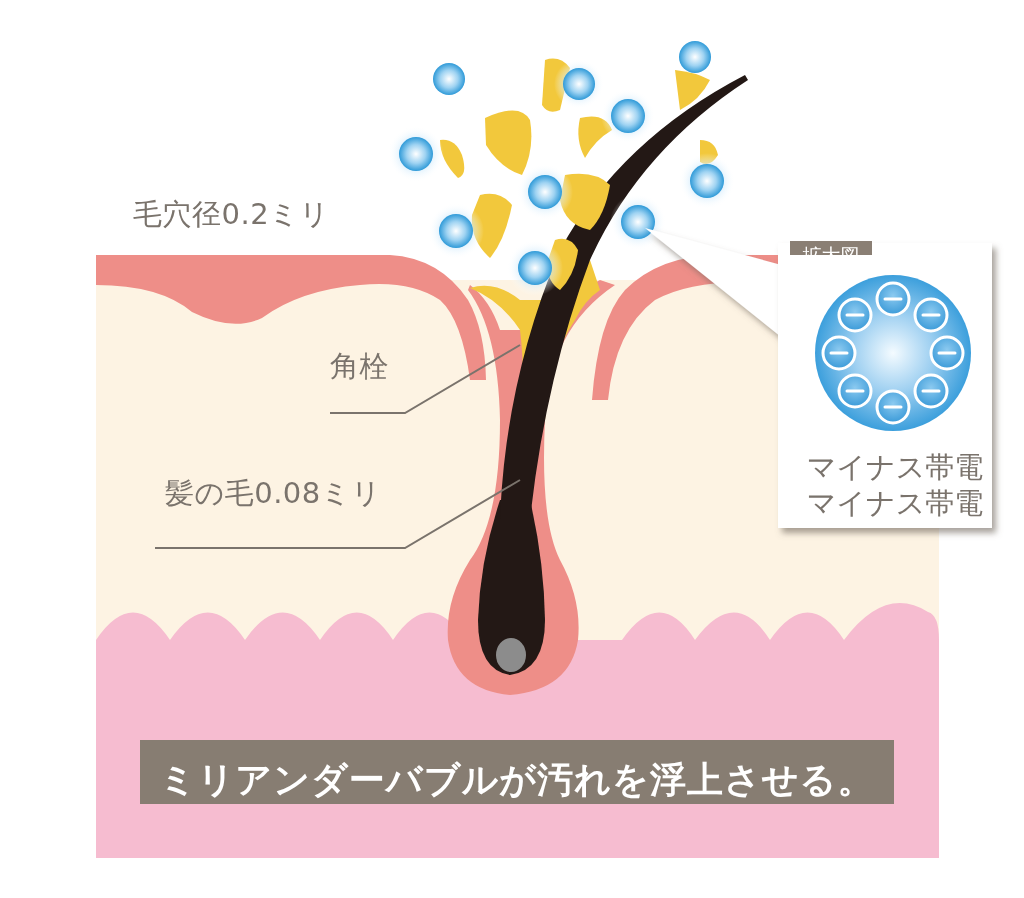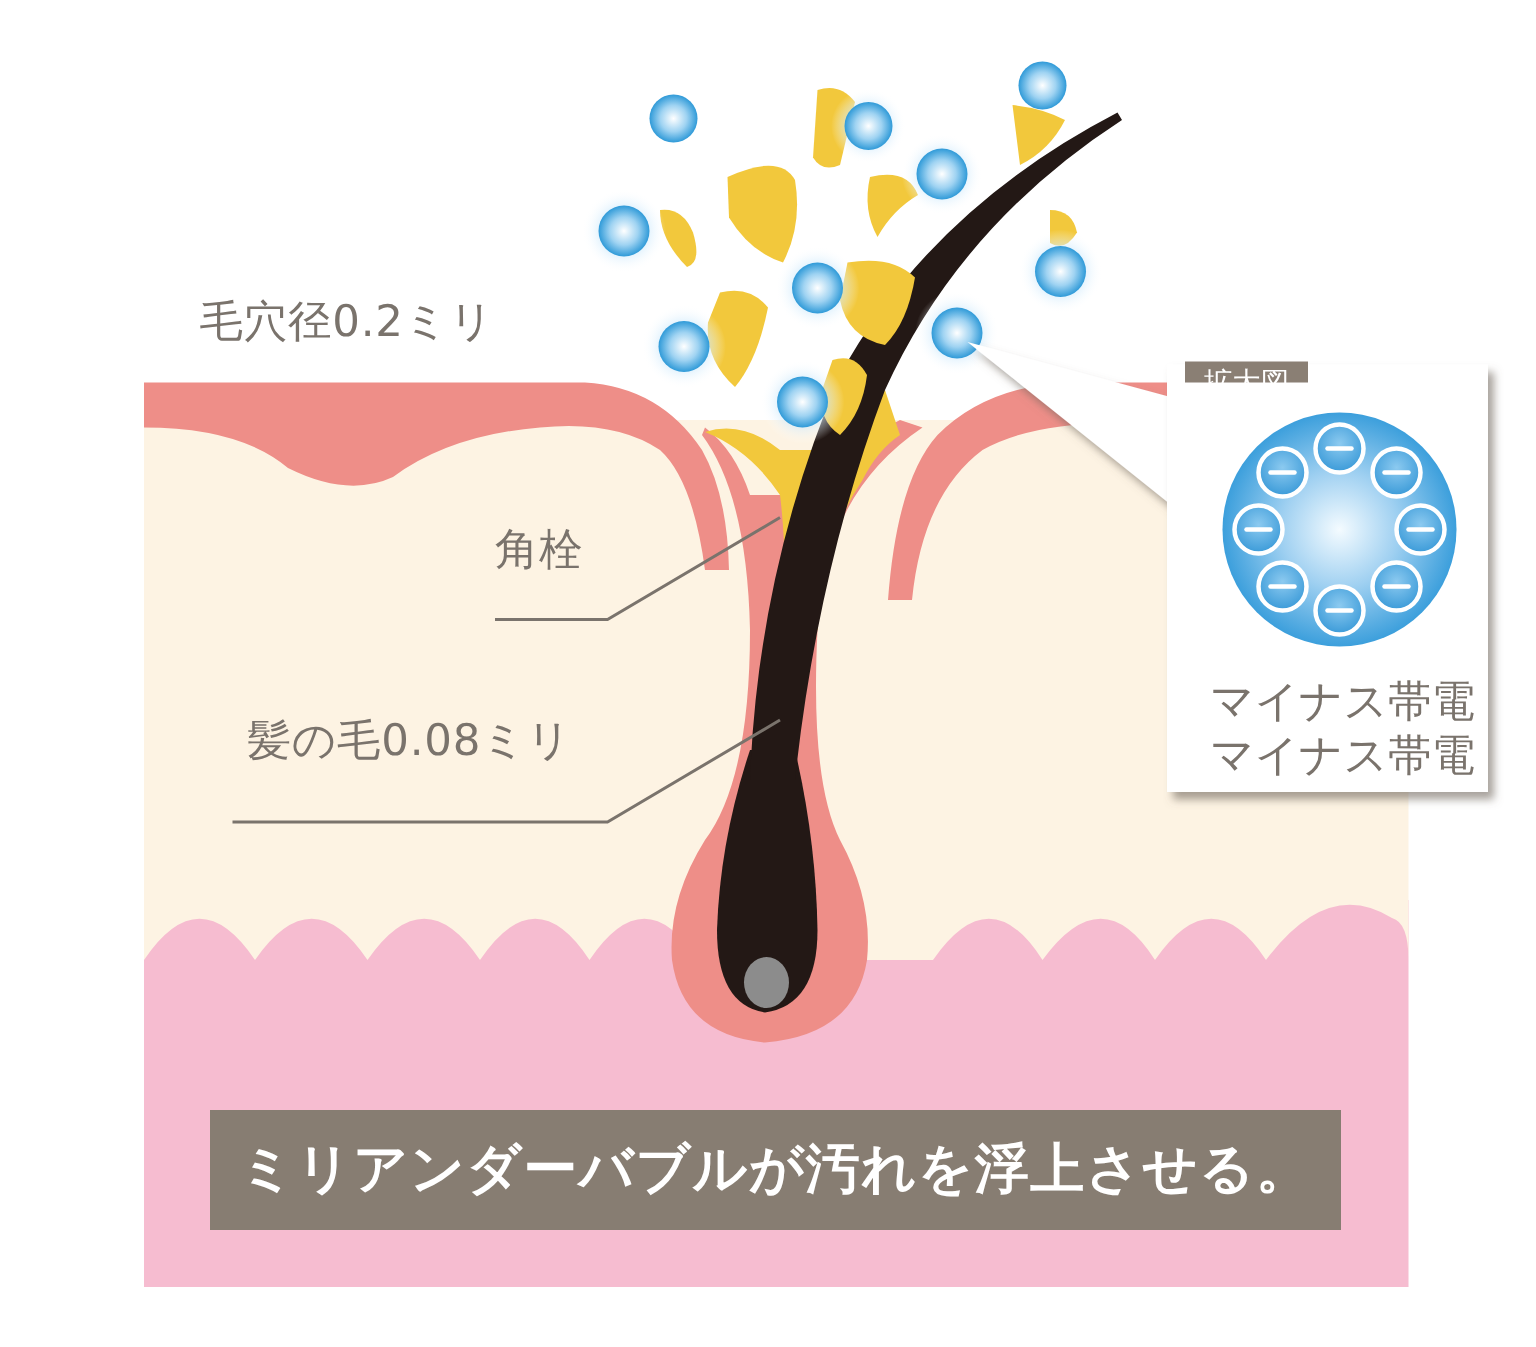--- a/index.html
+++ b/index.html
@@ -1,21 +1,21 @@
 <!DOCTYPE html>
 <html><head>
 <meta charset="utf-8">
 <style>
   html, body { margin: 0; padding: 0; background: #ffffff; }
   body { width: 1024px; height: 898px; position: relative; overflow: hidden; font-family: "DejaVu Sans", "Liberation Sans", sans-serif; }
   #stage { position: absolute; left: 0; top: 0; width: 1024px; height: 898px; }
   .lbl { position: absolute; color: #7a736c; font-size: 29px; line-height: 1; white-space: nowrap; letter-spacing: 0.5px; }
   .tag { position: absolute; left: 790px; top: 241px; width: 82px; height: 14px; background: #8a7f74; color: #ffffff; font-size: 19px; line-height: 29px; text-align: center; }
   .callout-text { position: absolute; left: 800px; width: 190px; color: #7a736c; font-size: 29px; line-height: 1.2; text-align: center; white-space: nowrap; }
-  .banner { position: absolute; left: 140px; top: 740px; width: 754px; height: 80px; background: #877d72; color: #ffffff; font-size: 36px; line-height: 80px; text-align: center; font-weight: bold; letter-spacing: 1px; }
+  .banner { position: absolute; left: 140px; top: 740px; width: 754px; height: 64px; background: #877d72; color: #ffffff; font-size: 36px; line-height: 80px; text-align: center; font-weight: bold; letter-spacing: 1px; }
 </style>
 </head>
 <body>
 
 <svg id="stage" viewBox="0 0 1024 898" xmlns="http://www.w3.org/2000/svg">
   <defs>
     <radialGradient id="bubbleGrad" cx="50%" cy="50%" r="50%">
       <stop offset="0%" stop-color="#ffffff"></stop>
       <stop offset="55%" stop-color="#9fd3f2"></stop>
       <stop offset="100%" stop-color="#2f9ad8"></stop>

